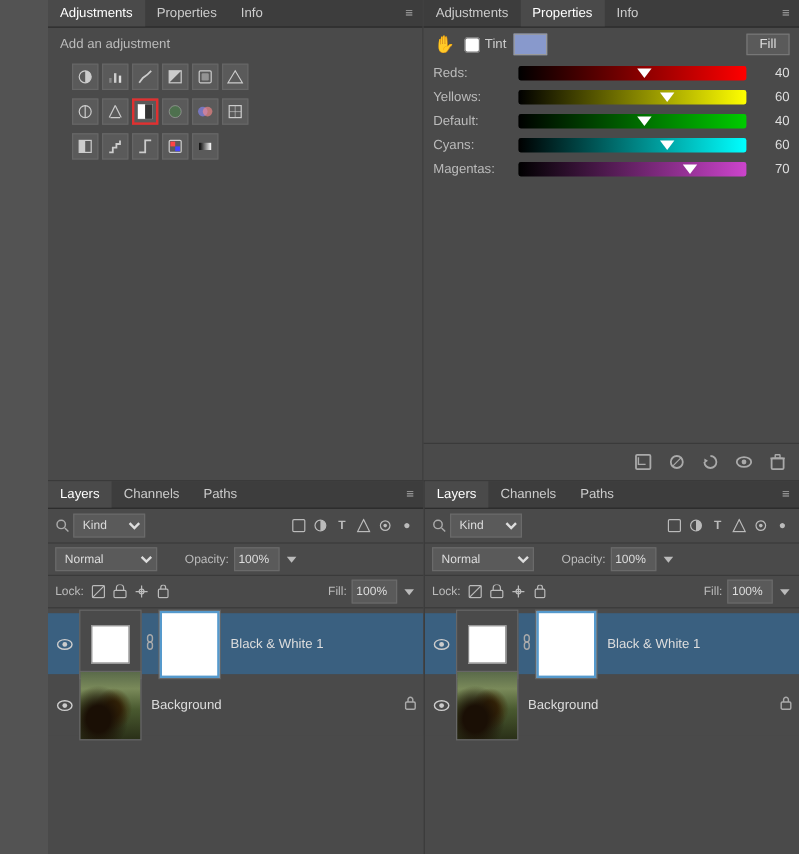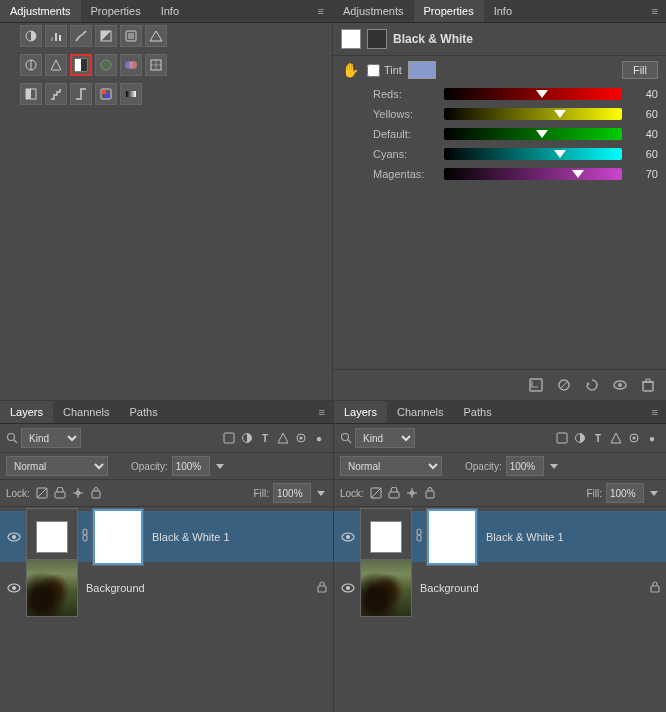--- a/index.html
+++ b/index.html
@@ -11,20 +11,21 @@
       width: 666px;
       height: 712px;
       overflow: hidden;
     }
 
     .main-container {
       display: flex;
       flex-direction: column;
       width: 666px;
       height: 712px;
+      padding-left: 40px;
     }
 
     .top-half {
       display: flex;
       height: 400px;
     }
 
     .bottom-half {
       display: flex;
       height: 312px;
@@ -192,21 +193,20 @@
       padding: 4px 8px;
       display: flex;
       flex-direction: column;
       gap: 8px;
     }
 
     .slider-row {
       display: flex;
       align-items: center;
       gap: 6px;
-      margin-left: 32px;
     }
 
     .slider-label {
       min-width: 65px;
       color: #bbb;
       font-size: 11px;
     }
 
     .slider-track {
       flex: 1;
@@ -342,21 +342,21 @@
       border-bottom: 1px solid #3a3a3a;
     }
 
     .blend-select {
       background: #5a5a5a;
       border: 1px solid #6a6a6a;
       color: #ddd;
       padding: 1px 3px;
       font-size: 10px;
       height: 20px;
-      width: 102px;
+      width: 85px;
     }
 
     .opacity-label {
       color: #bbb;
       font-size: 10px;
       margin-left: 19px;
     }
 
     .opacity-input {
       width: 38px;
@@ -518,20 +518,21 @@
   <div class="top-half">
 
     <div class="adjustments-panel">
       <div class="panel-tabs">
         <div class="panel-tab active">Adjustments</div>
         <div class="panel-tab">Properties</div>
         <div class="panel-tab">Info</div>
         <div class="panel-tab-menu">≡</div>
       </div>
 
+      <div class="add-adjustment">Add an adjustment</div>
 
       <div class="adj-icon-container">
 
         <div class="adj-row">
           <div class="adj-icon" title="Brightness/Contrast">
             <svg width="14" height="14" viewBox="0 0 14 14">
                 <circle cx="7" cy="7" r="5" fill="none" stroke="#ccc" stroke-width="1"></circle>
                 <path d="M7,2 A5,5 0 0,1 12,7 A5,5 0 0,1 7,12 Z" fill="#ccc"></path>
               </svg>
           </div>
@@ -647,25 +648,20 @@
     </div>
 
     <div class="properties-panel">
       <div class="panel-tabs">
         <div class="panel-tab">Adjustments</div>
         <div class="panel-tab active">Properties</div>
         <div class="panel-tab">Info</div>
         <div class="panel-tab-menu">≡</div>
       </div>
 
-      <div class="props-header">
-        <div class="bw-icon-btn"></div>
-        <div class="bw-icon-btn dark"></div>
-        <span class="props-title">Black &amp; White</span>
-      </div>
 
 
       <div class="tint-row">
         <div class="hand-icon">✋</div>
         <label class="checkbox-label">
           <input type="checkbox" style="">
           <span>Tint</span>
         </label>
         <div class="tint-color-swatch"></div>
         <button class="auto-btn">Fill</button>

